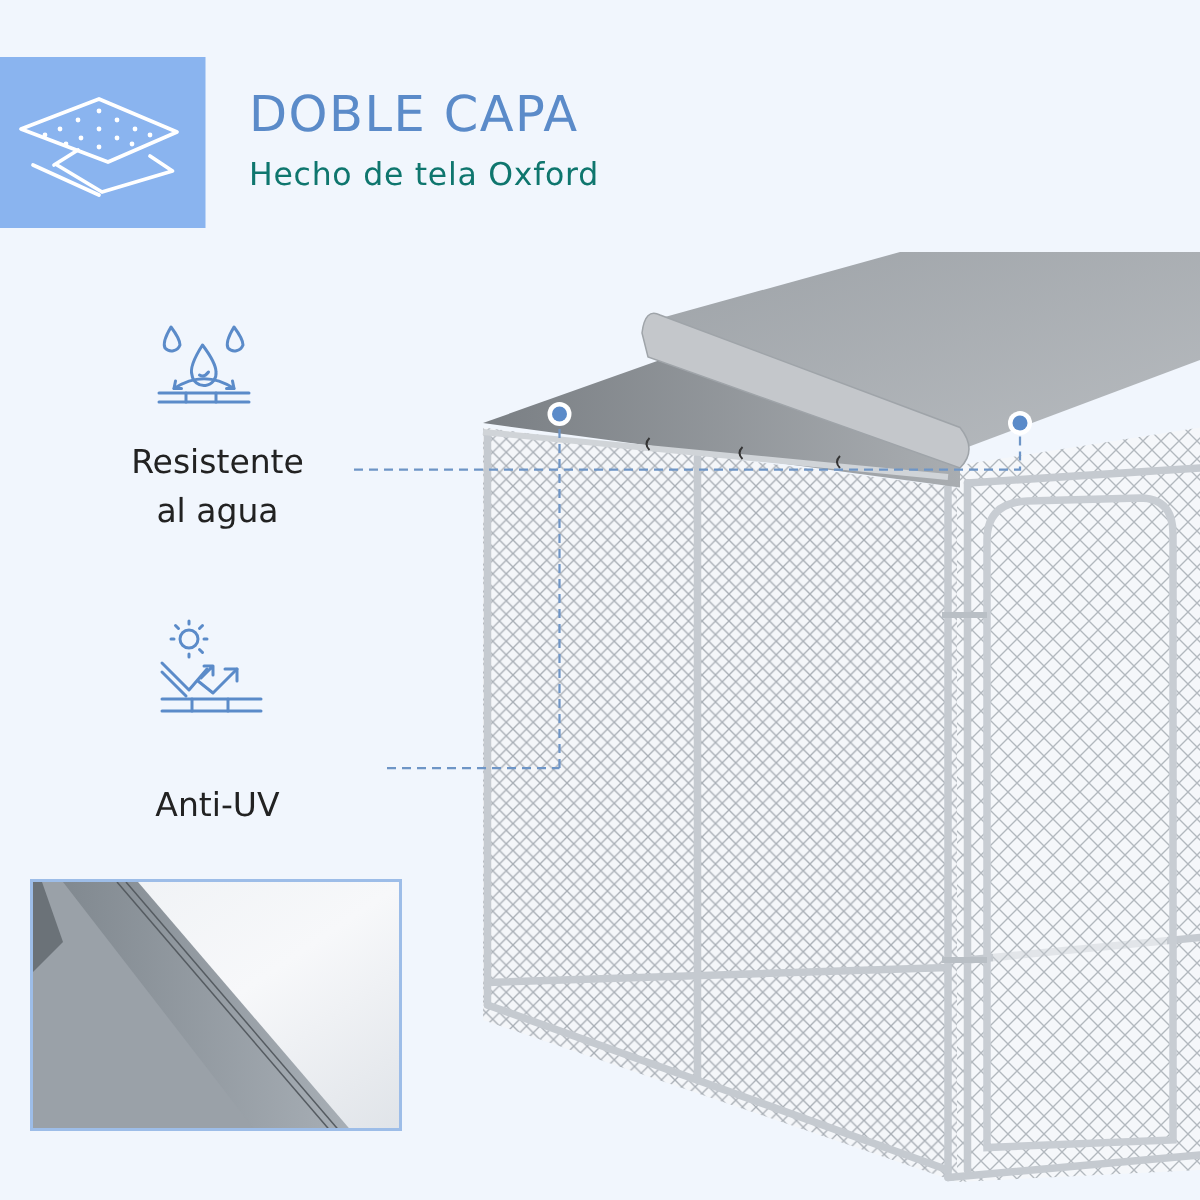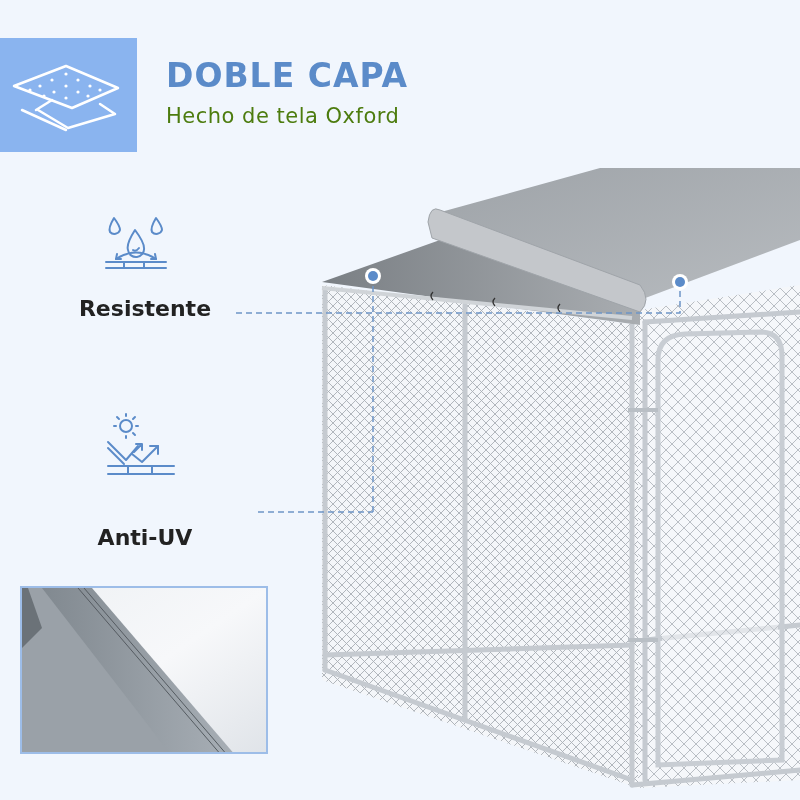--- a/index.html
+++ b/index.html
@@ -1,22 +1,22 @@
 <!DOCTYPE html>
 <html><head>
 <meta charset="utf-8">
 <style>
   html,body{margin:0;padding:0;}
   body{width:800px;height:800px;background:#f1f6fd;position:relative;overflow:hidden;font-family:"DejaVu Sans","Liberation Sans",sans-serif;}
   .abs{position:absolute;}
   .badge{left:0;top:38px;width:137px;height:114px;background:#8ab4ef;}
   .badge svg{position:absolute;left:0;top:0;}
-  .title{left:166px;top:56px;font-size:33px;color:#5b8bc9;letter-spacing:1px;font-weight:bold;}
-  .subtitle{left:166px;top:104px;font-size:21px;color:#4d7c0f;letter-spacing:0.5px;}
-  .feat-label{font-size:22px;color:#222;text-align:center;line-height:33px;font-weight:700;}
+  .title{left:166px;top:56px;font-size:33px;color:#5b8bc9;letter-spacing:1px;font-weight:normal;}
+  .subtitle{left:166px;top:104px;font-size:21px;color:#0f766e;letter-spacing:0.5px;}
+  .feat-label{font-size:22px;color:#222;text-align:center;line-height:33px;font-weight:400;}
   .f1{left:70px;top:292px;width:150px;}
   .f2{left:70px;top:521px;width:150px;}
   .inset{left:20px;top:586px;width:248px;height:168px;border:2px solid #9dbde8;box-sizing:border-box;overflow:hidden;}
   .scene{left:0;top:0;}
 </style>
 </head>
 <body>
 
 <div class="abs badge">
   <svg width="137" height="114">
@@ -57,20 +57,21 @@
     <path d="M12 45 l1 -5 M12 45 l5 0"></path>
     <path d="M52 45 l-1 -5 M52 45 l-5 0"></path>
     <line x1="2" y1="48" x2="62" y2="48"></line>
     <line x1="2" y1="54" x2="62" y2="54"></line>
     <line x1="20" y1="48" x2="20" y2="54"></line>
       <line x1="40" y1="48" x2="40" y2="54"></line>
   </g>
 </svg>
 <div class="abs feat-label f1">
   <div>Resistente</div>
+  <div>al agua</div>
 </div>
 
 <svg class="abs" style="left:106px;top:412px" width="72" height="68">
   <g fill="none" stroke="#5b8bc9" stroke-width="2" stroke-linecap="round" stroke-linejoin="round">
     <circle cx="20" cy="14" r="6"></circle>
     <line x1="20" y1="2" x2="20" y2="4"></line>
       <line x1="20" y1="24" x2="20" y2="26"></line>
     <line x1="8" y1="14" x2="10" y2="14"></line>
       <line x1="30" y1="14" x2="32" y2="14"></line>
     <line x1="11" y1="5" x2="13" y2="7"></line>

